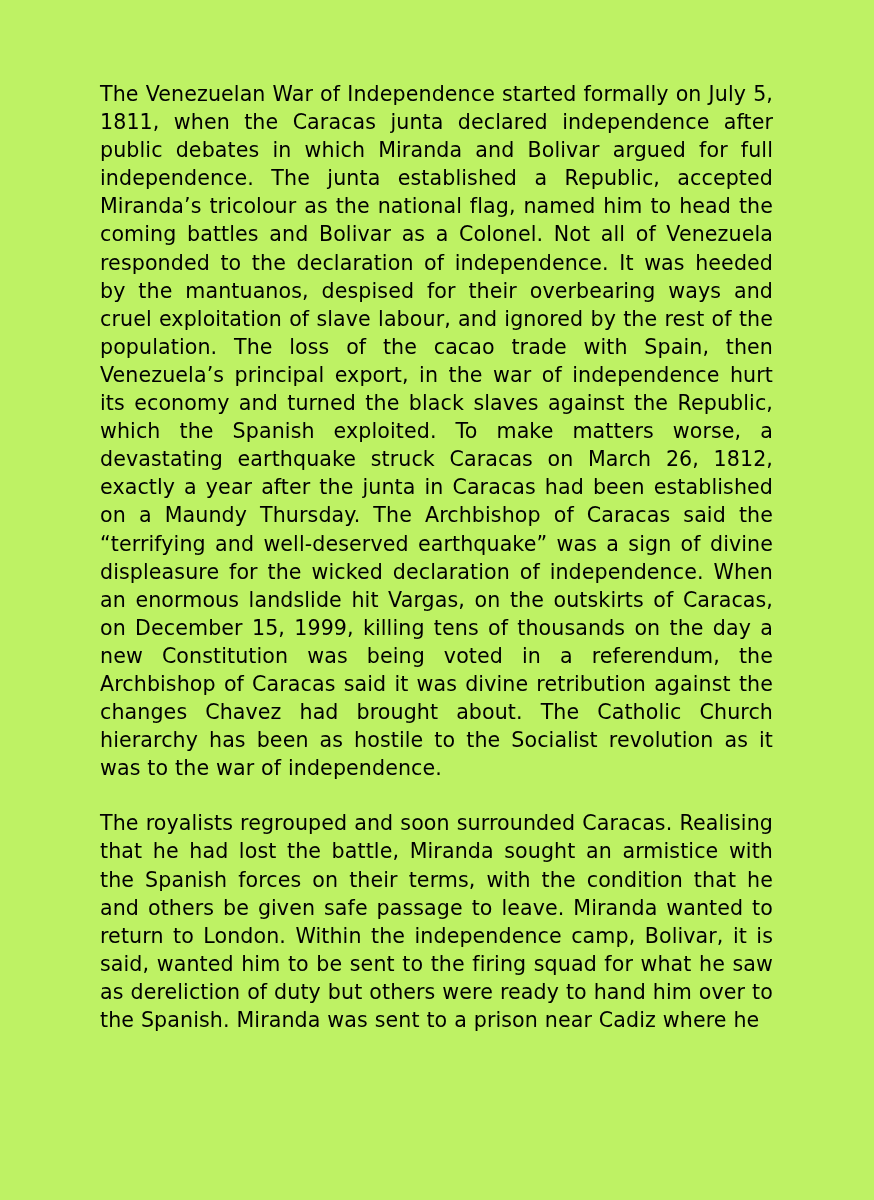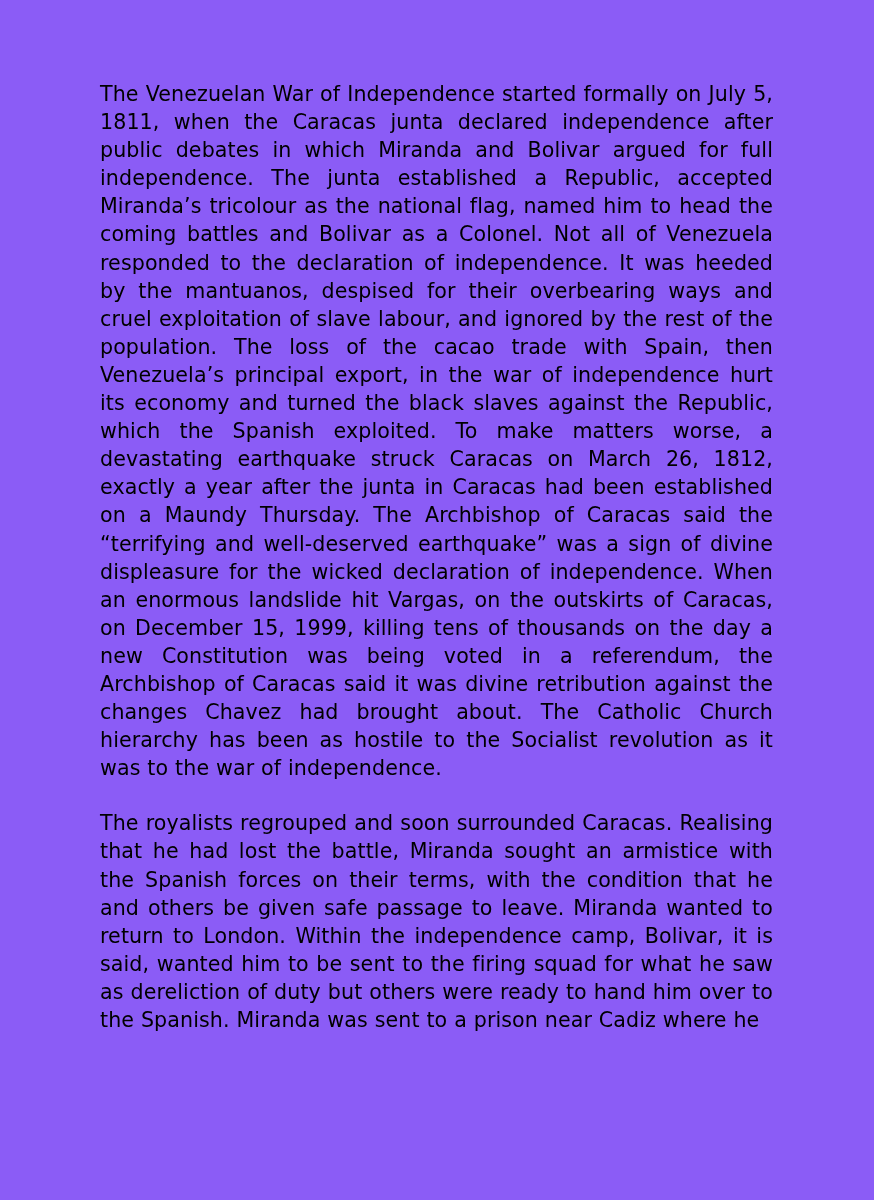--- a/index.html
+++ b/index.html
@@ -11,21 +11,21 @@
     width: 874px;
     height: 1200px;
     overflow: hidden;
     font-family: "DejaVu Sans", sans-serif;
     color: #000000;
   }
   .page {
     position: relative;
     width: 874px;
     height: 1200px;
-    background: #8b5cf6;
+    background: #bef264;
     box-sizing: border-box;
   }
   .text-column {
     position: absolute;
     left: 100px;
     top: 80px;
     width: 673px;
   }
   .paragraph {
     margin: 0 0 27px 0;

